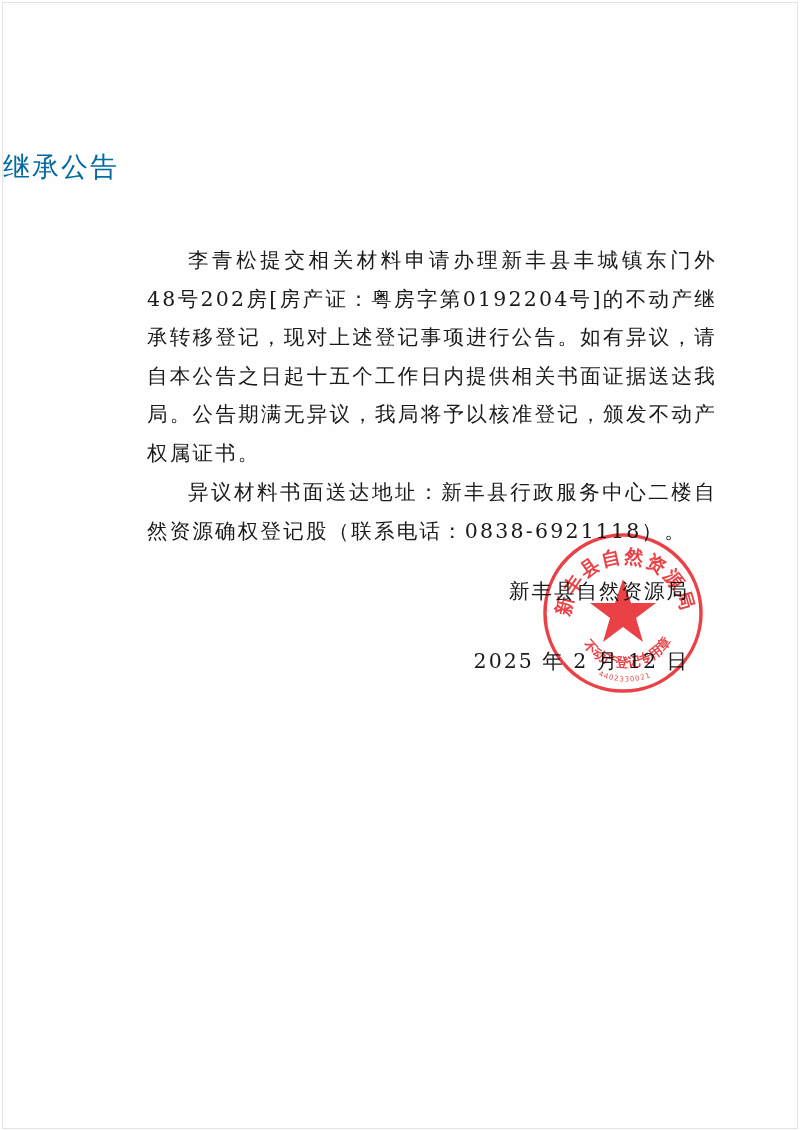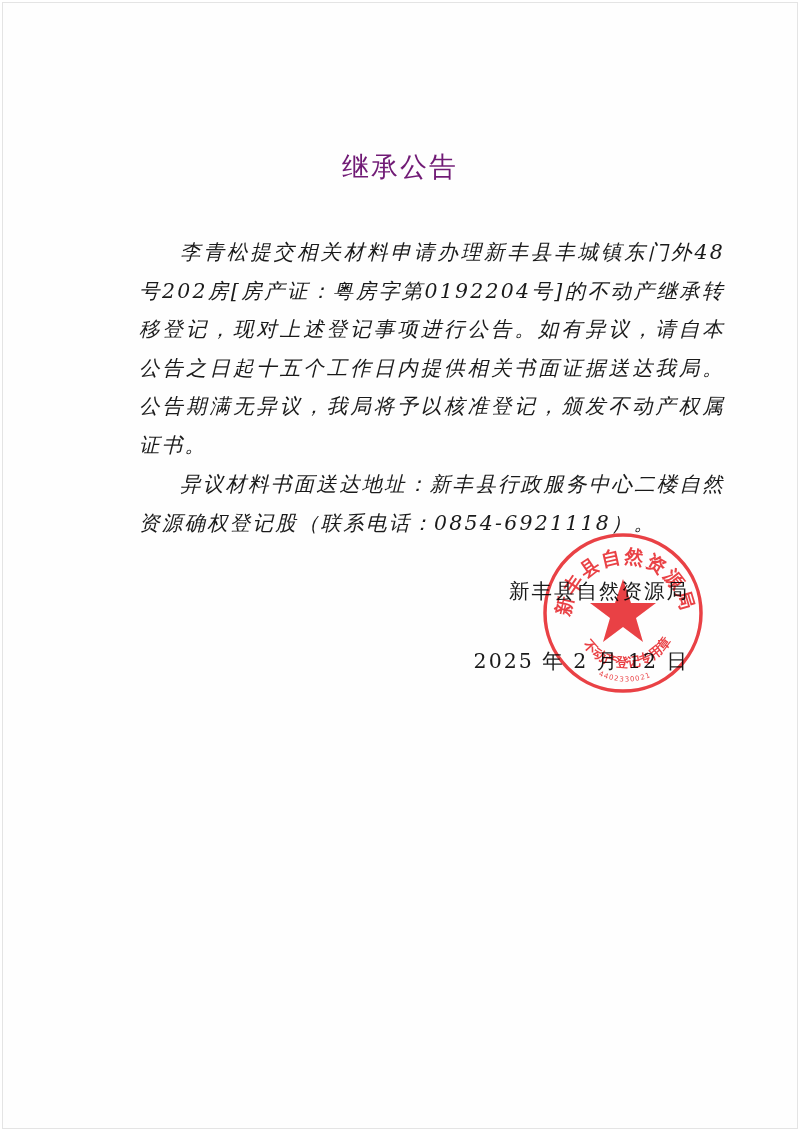--- a/index.html
+++ b/index.html
@@ -18,39 +18,37 @@
     .page {
       position: absolute;
       left: 2px; top: 2px; right: 2px; bottom: 2px;
       background: #fefefe;
       border: 1px solid #e4e4e4;
     }
     .title {
       position: absolute;
       top: 146px;
       left: 0; right: 0;
-      text-align: center;
       font-size: 27px;
       letter-spacing: 2px;
       font-family: "DejaVu Sans", "Liberation Sans", sans-serif;
-      color: #701a75;
+      color: #0369a1;
     }
     .body-text {
       position: absolute;
       left: 136px;
       width: 586px;
       font-size: 20.5px;
       line-height: 38.5px;
       letter-spacing: 2.2px;
       text-align: justify;
     }
     .para {
-      margin: 0;
+      margin: 8px;
       text-indent: 2em;
-      font-style: italic;
     }
     .p1 { top: 230px; }
     .p2 { top: 462px; }
     .signature {
       position: absolute;
       right: 108px;
       text-align: right;
       font-size: 20.5px;
       letter-spacing: 2px;
       z-index: 1;
@@ -72,21 +70,21 @@
 <body>
 
 <div class="page">
   <div class="title">继承公告</div>
 
   <div class="body-text p1">
     <p class="para">李青松提交相关材料申请办理新丰县丰城镇东门外48号202房[房产证：粤房字第0192204号]的不动产继承转移登记，现对上述登记事项进行公告。如有异议，请自本公告之日起十五个工作日内提供相关书面证据送达我局。公告期满无异议，我局将予以核准登记，颁发不动产权属证书。</p>
   </div>
 
   <div class="body-text p2">
-    <p class="para">异议材料书面送达地址：新丰县行政服务中心二楼自然资源确权登记股（联系电话：0854-6921118）。</p>
+    <p class="para">异议材料书面送达地址：新丰县行政服务中心二楼自然资源确权登记股（联系电话：0838-6921118）。</p>
   </div>
 
   <div class="signature sig-org">新丰县自然资源局</div>
   <div class="signature sig-date">2025 年 2 月 12 日</div>
 
   <svg class="stamp" viewBox="0 0 164 164" xmlns="http://www.w3.org/2000/svg">
     <defs>
       <path id="topArc" d="M 30 100 A 56 56 0 1 1 140 96"></path>
       <path id="bottomArc" d="M 40 110 A 52 52 0 0 0 132 106"></path>
       <path id="numArc" d="M 44 136 A 66 66 0 0 0 124 138"></path>

